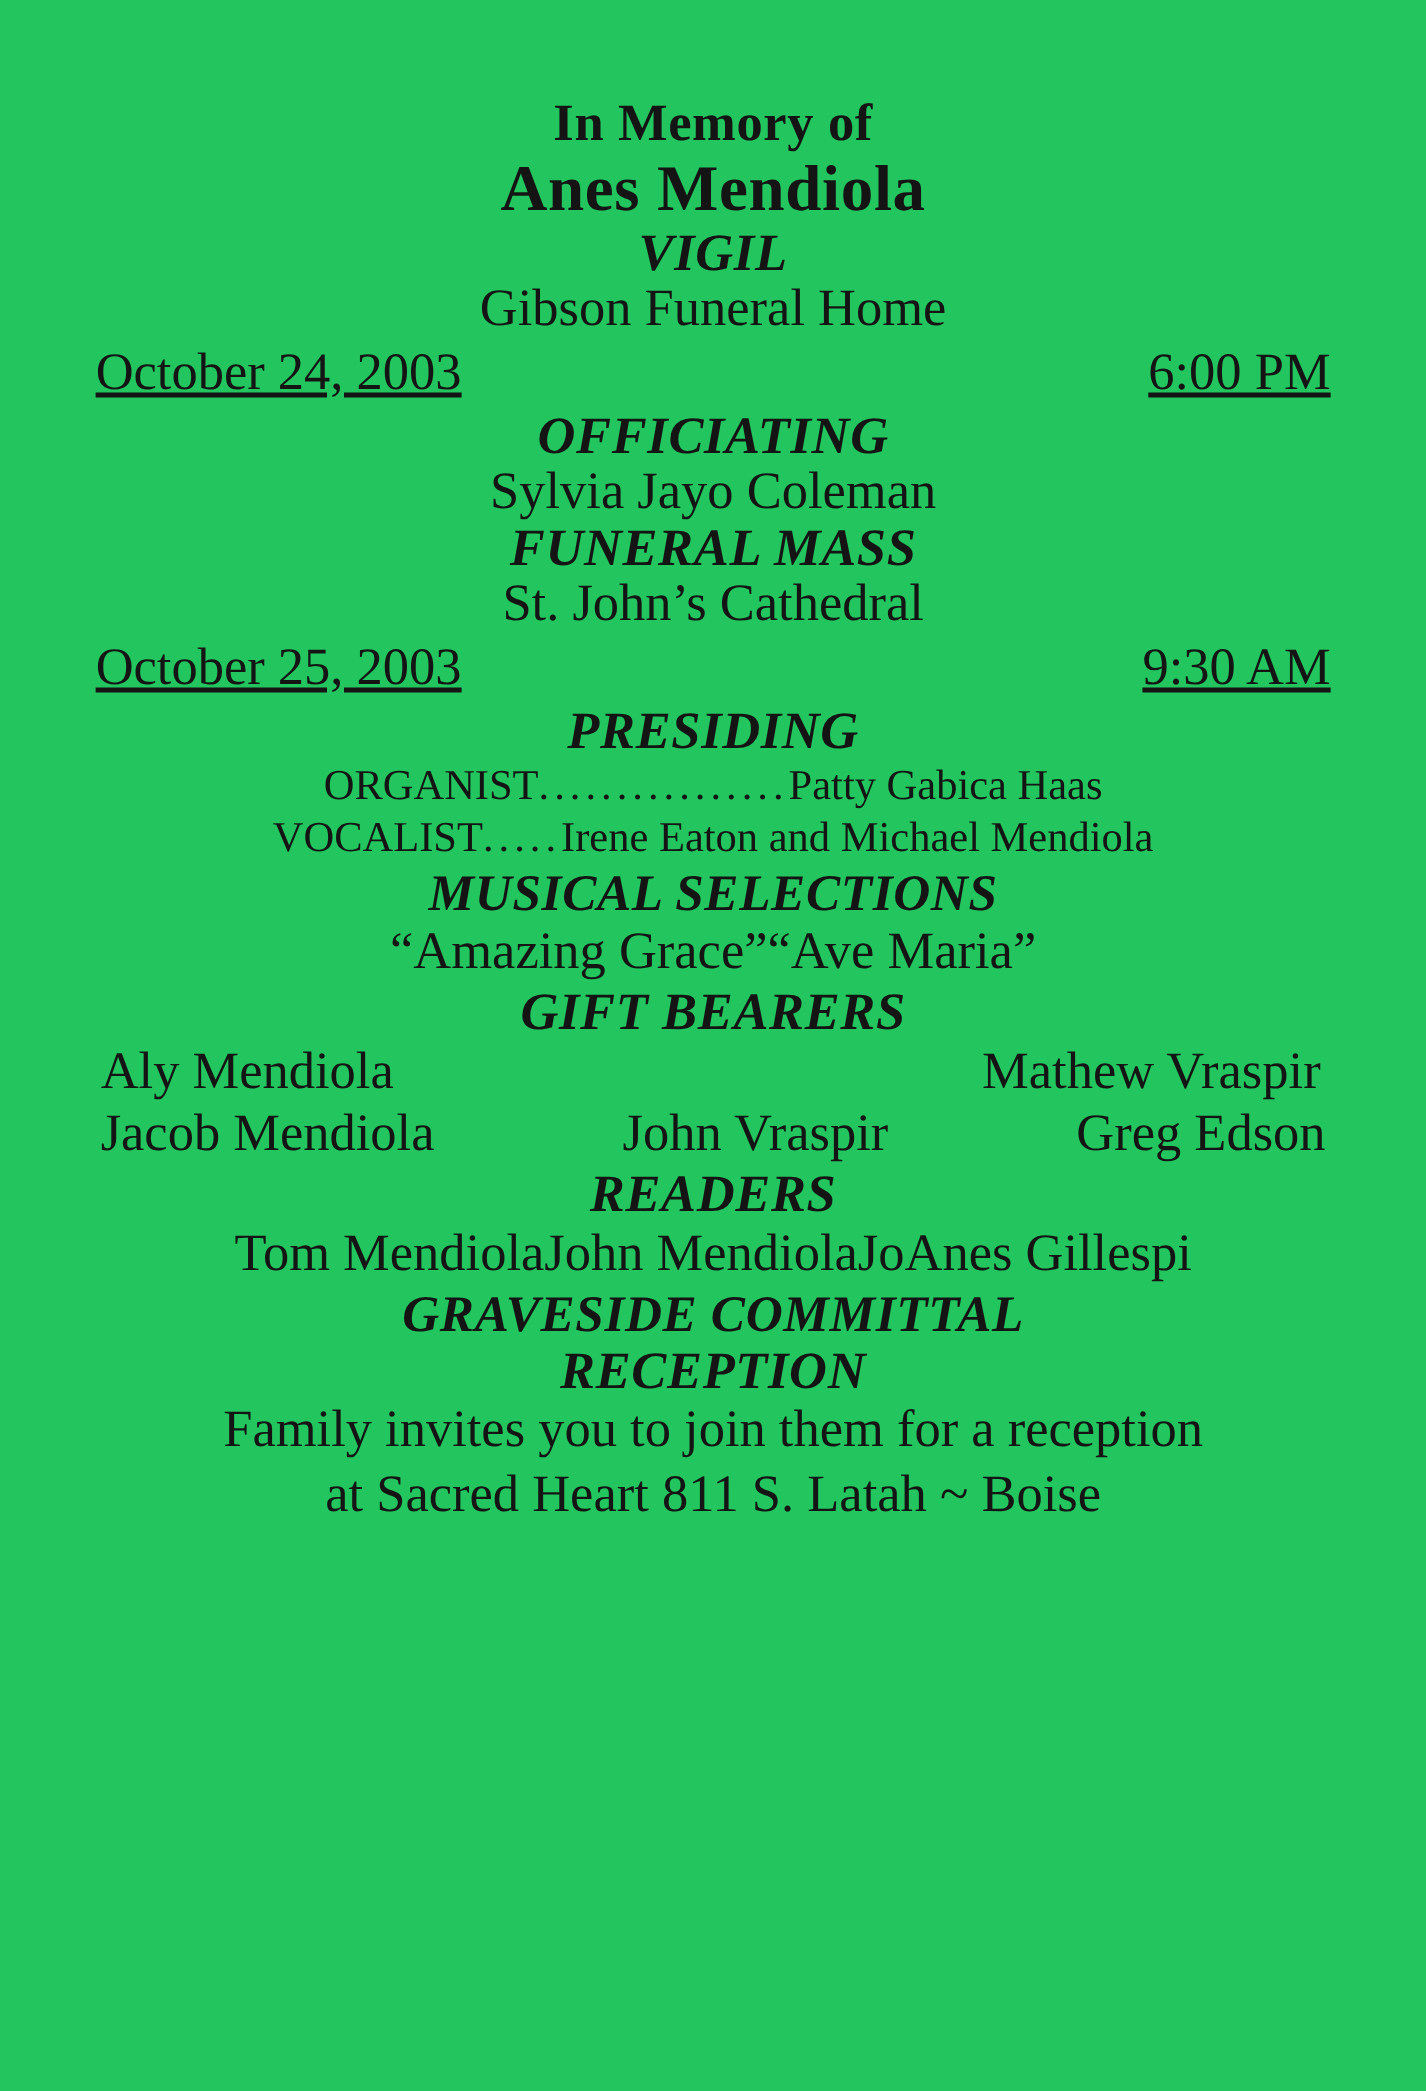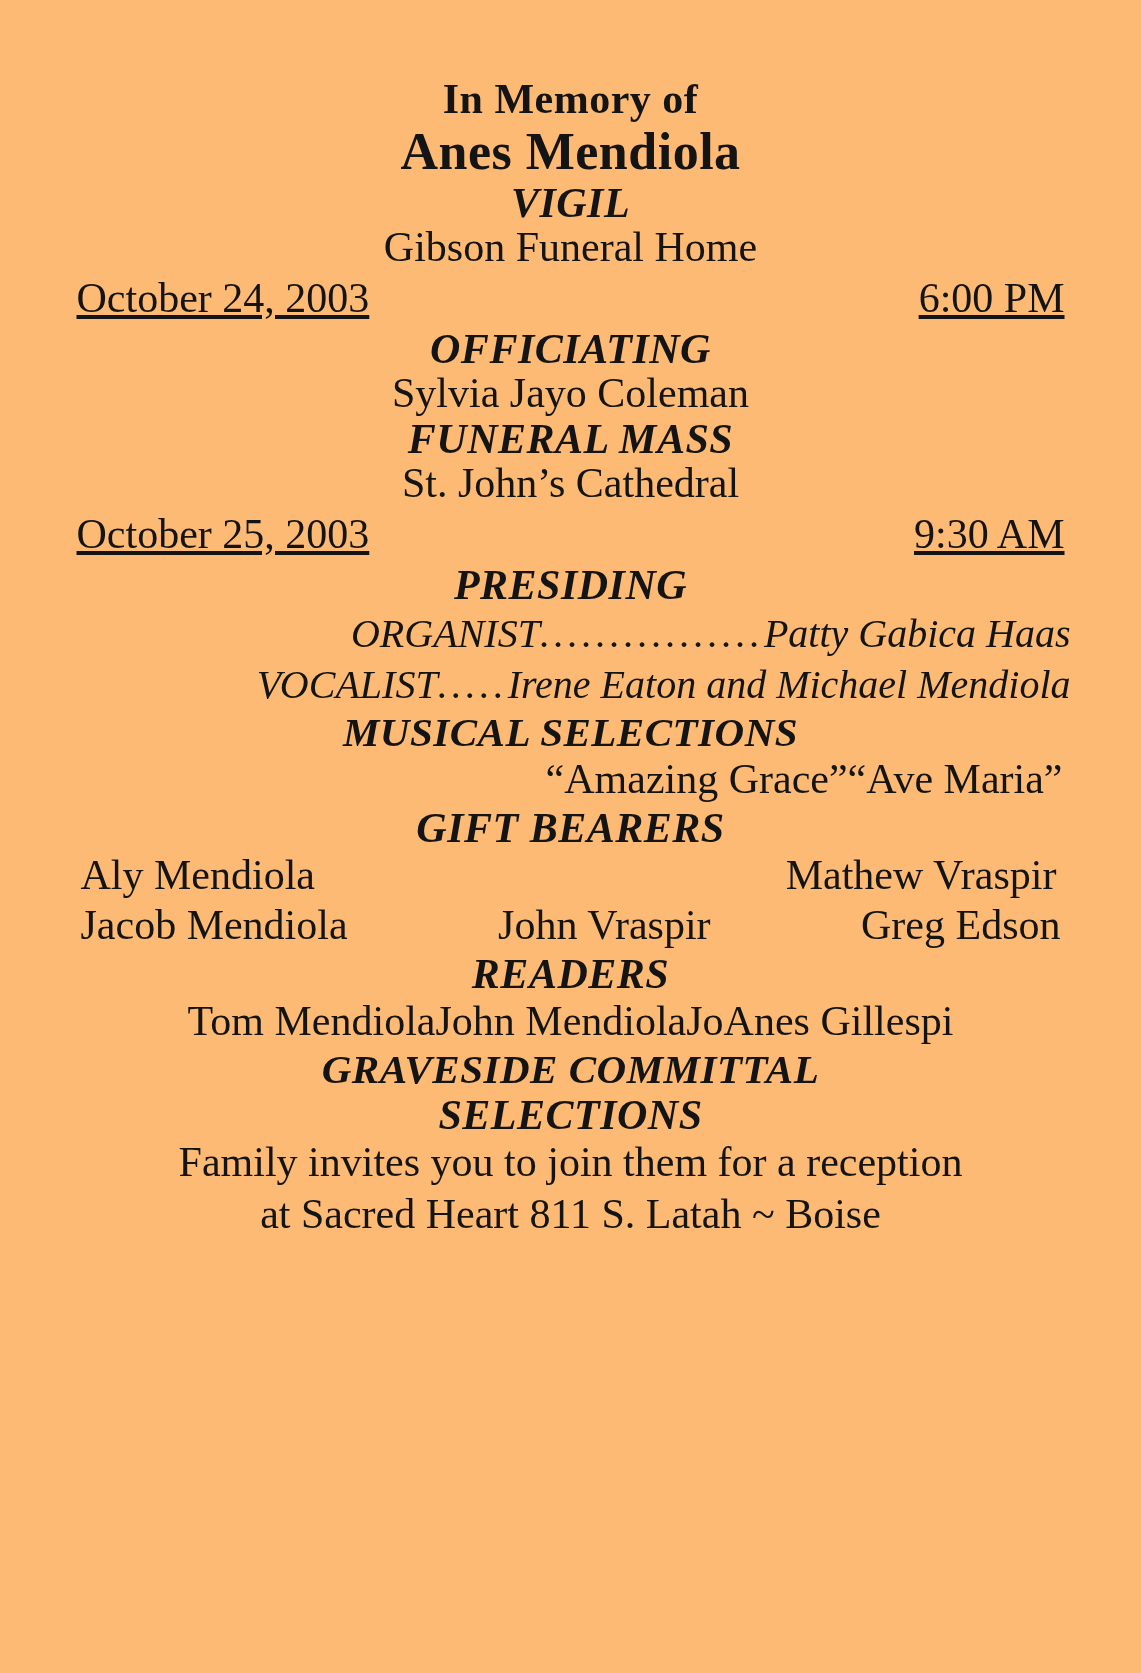--- a/index.html
+++ b/index.html
@@ -11,21 +11,21 @@
     width: 1141px;
     height: 1673px;
     font-family: "Liberation Serif", "DejaVu Serif", serif;
     color: #141414;
     overflow: hidden;
   }
   .page {
     position: relative;
     width: 1141px;
     height: 1673px;
-    background: #fdba74;
+    background: #22c55e;
     padding: 0;
     box-sizing: border-box;
   }
   .content {
     width: 1000px;
     margin: 0 auto;
     padding-top: 78px;
     text-align: center;
   }
 
@@ -66,33 +66,32 @@
     display: flex;
     justify-content: space-between;
     align-items: baseline;
     font-size: 42px;
     margin-top: 6px;
     margin-bottom: 6px;
     padding: 0 6px;
     text-decoration: underline;
   }
   .dotline {
-    font-size: 40px;
+    font-size: 34px;
     margin-top: 4px;
     margin-bottom: 4px;
-    text-align: right;
+    text-align: center;
     white-space: nowrap;
-    font-style: italic;
   }
   .dotline .label { letter-spacing: 0px; }
   .dots { letter-spacing: 4px; }
 
   .three-col {
     display: flex;
-    justify-content: flex-end;
+    justify-content: center;
     font-size: 42px;
     margin-top: 2px;
     margin-bottom: 2px;
     padding: 0 8px;
   }
   .three-col > div { white-space: nowrap; }
 
   .bearers-grid {
     font-size: 42px;
     margin-top: 2px;
@@ -181,18 +180,18 @@
 
     <div class="line section-head">READERS</div>
     <div class="readers-row">
       <div>Tom Mendiola</div>
       <div>John Mendiola</div>
       <div>JoAnes Gillespi</div>
     </div>
 
     <div class="line section-head wide">GRAVESIDE COMMITTAL</div>
 
-    <div class="line section-head">SELECTIONS</div>
+    <div class="line section-head">RECEPTION</div>
     <div class="line reception-line">Family invites you to join them for a reception</div>
     <div class="line reception-line">at Sacred Heart 811 S. Latah ~ Boise</div>
 
   </div>
 </div>
 
 </body></html>

